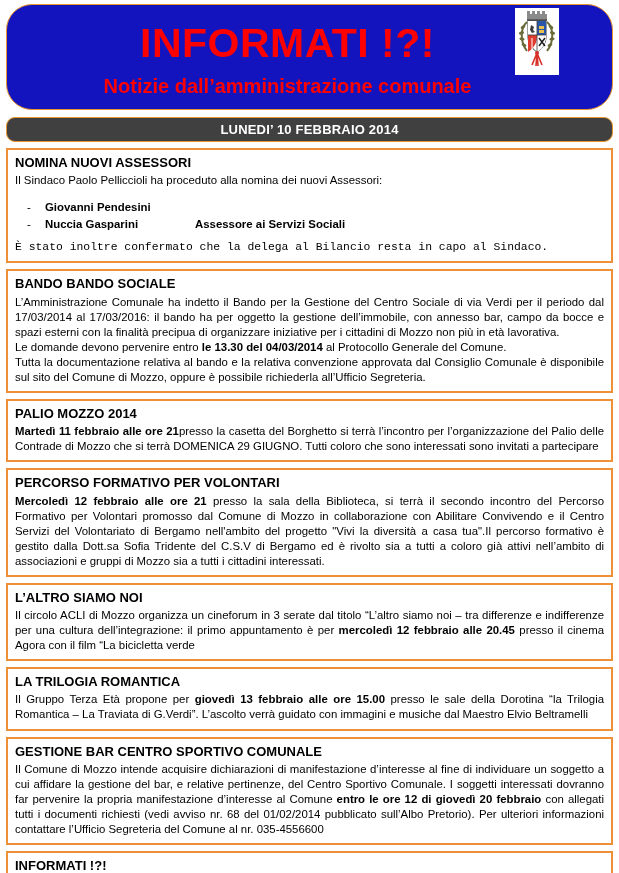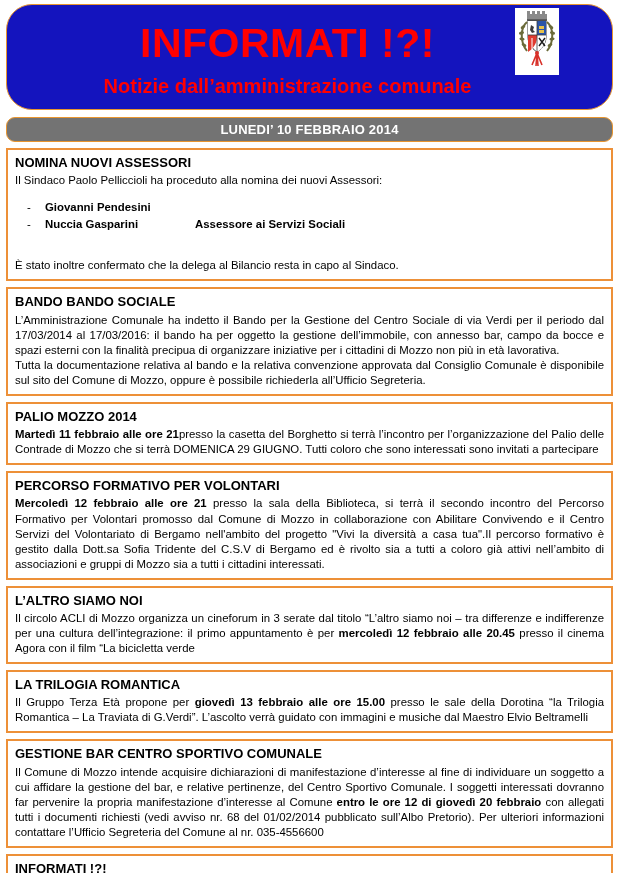--- a/index.html
+++ b/index.html
@@ -58,21 +58,21 @@
     top: 3px;
     right: 53px;
     width: 44px;
     height: 67px;
     background: #ffffff;
   }
 
   
   .datebar {
     margin-top: 7px;
-    background: #737373;
+    background: #404040;
     border: 1.5px solid #E8952F;
     border-radius: 9px;
     height: 25px;
     box-sizing: border-box;
     display: flex;
     align-items: center;
     justify-content: center;
   }
   .datebar-text {
     color: #ffffff;
@@ -97,21 +97,22 @@
   }
   .article-body {
     font-size: 11.4px;
     line-height: 1.32;
     text-align: justify;
   }
   .article-body p {
     margin: 0;
   }
   .article-body p.spaced {
-    margin-top: 26px;
+    margin-top: 8px;
+    font-family: Liberation Mono, monospace;
   }
   b { font-weight: bold; }
 
   
   .assessor-list {
     margin: 11px 0 0 0;
     padding: 0;
     list-style: none;
   }
   .assessor-list li {
@@ -211,20 +212,21 @@
         </li>
       </ul>
       <p class="spaced">È stato inoltre confermato che la delega al Bilancio resta in capo al Sindaco.</p>
     </div>
   </div>
 
   <div class="article">
     <div class="article-title">BANDO BANDO SOCIALE</div>
     <div class="article-body">
       <p>L’Amministrazione Comunale ha indetto il Bando per la Gestione del Centro Sociale di via Verdi per il periodo dal 17/03/2014 al 17/03/2016: il bando ha per oggetto la gestione dell’immobile, con annesso bar, campo da bocce e spazi esterni con la finalità precipua di organizzare iniziative per i cittadini di Mozzo non più in età lavorativa.</p>
+      <p><span>Le domande devono pervenire entro </span><b>le 13.30 del 04/03/2014</b><span> al Protocollo Generale del Comune.</span></p>
       <p>Tutta la documentazione relativa al bando e la relativa convenzione approvata dal Consiglio Comunale è disponibile sul sito del Comune di Mozzo, oppure è possibile richiederla all’Ufficio Segreteria.</p>
     </div>
   </div>
 
   <div class="article">
     <div class="article-title">PALIO MOZZO 2014</div>
     <div class="article-body">
       <p><b>Martedì 11 febbraio alle ore 21</b><span>presso la casetta del  Borghetto si terrà l’incontro per l’organizzazione del Palio delle Contrade di Mozzo che si terrà DOMENICA 29 GIUGNO. Tutti coloro che sono interessati sono invitati a partecipare</span></p>
     </div>
   </div>

